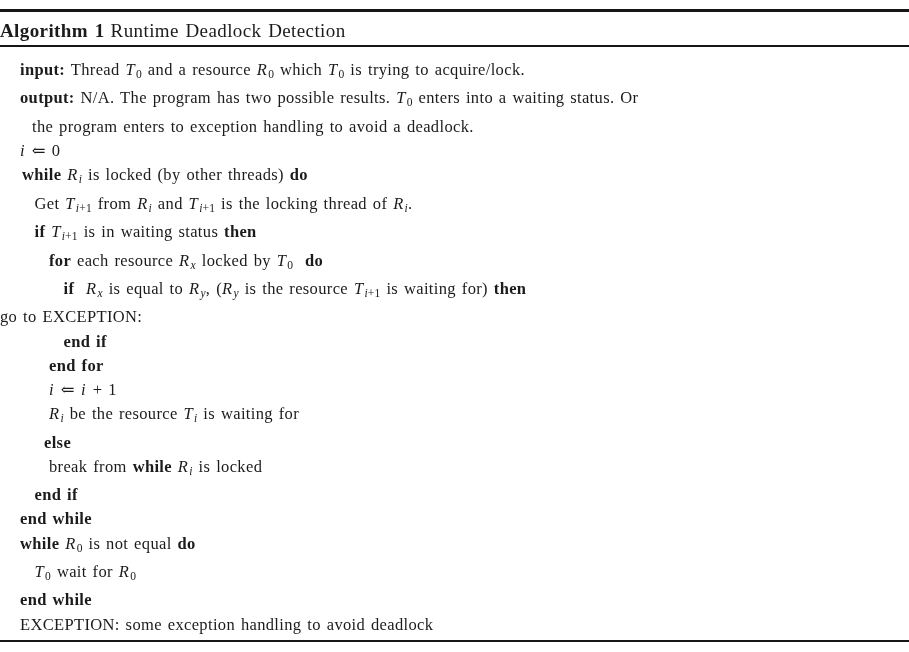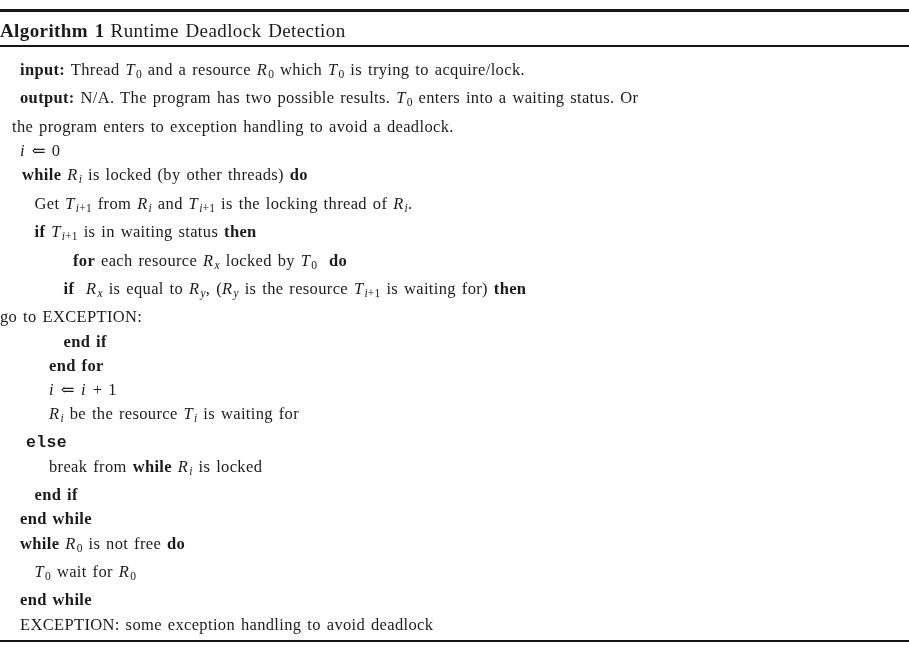--- a/index.html
+++ b/index.html
@@ -55,35 +55,35 @@
 
 <div class="page">
   <div class="rule rule-top"></div>
   <div class="title-row">
     <span class="title-label">Algorithm 1</span><span class="title-text">Runtime Deadlock Detection</span>
   </div>
   <div class="rule rule-mid"></div>
   <div class="algo-body">
       <div class="line" style="padding-left: 20px;"><span class="seg-b">input:</span><span class="seg-r"> Thread </span><span class="seg-v">T</span><span class="seg-s">0</span><span class="seg-r"> and a resource </span><span class="seg-v">R</span><span class="seg-s">0</span><span class="seg-r"> which </span><span class="seg-v">T</span><span class="seg-s">0</span><span class="seg-r"> is trying to acquire/lock.</span></div>
       <div class="line" style="padding-left: 20px;"><span class="seg-b">output:</span><span class="seg-r"> N/A. The program has two possible results. </span><span class="seg-v">T</span><span class="seg-s">0</span><span class="seg-r"> enters into a waiting status. Or</span></div>
-      <div class="line" style="padding-left: 12px;"><span class="seg-r">the program enters to exception handling to avoid a deadlock.</span></div>
+      <div class="line" style="padding-left: 32px;"><span class="seg-r">the program enters to exception handling to avoid a deadlock.</span></div>
       <div class="line" style="padding-left: 20px;"><span class="seg-v">i</span><span class="seg-r"> ⇐ 0</span></div>
       <div class="line" style="padding-left: 22px;"><span class="seg-b">while</span><span class="seg-r"> </span><span class="seg-v">R</span><span class="seg-si">i</span><span class="seg-r"> is locked (by other threads) </span><span class="seg-b">do</span></div>
       <div class="line" style="padding-left: 34.5px;"><span class="seg-r">Get </span><span class="seg-v">T</span><span class="seg-si">i</span><span class="seg-s">+1</span><span class="seg-r"> from </span><span class="seg-v">R</span><span class="seg-si">i</span><span class="seg-r"> and </span><span class="seg-v">T</span><span class="seg-si">i</span><span class="seg-s">+1</span><span class="seg-r"> is the locking thread of </span><span class="seg-v">R</span><span class="seg-si">i</span><span class="seg-r">.</span></div>
       <div class="line" style="padding-left: 34.5px;"><span class="seg-b">if</span><span class="seg-r"> </span><span class="seg-v">T</span><span class="seg-si">i</span><span class="seg-s">+1</span><span class="seg-r"> is in waiting status </span><span class="seg-b">then</span></div>
-      <div class="line" style="padding-left: 73px;"><span class="seg-b">for</span><span class="seg-r"> each resource </span><span class="seg-v">R</span><span class="seg-si">x</span><span class="seg-r"> locked by </span><span class="seg-v">T</span><span class="seg-s">0</span><span class="seg-r">  </span><span class="seg-b">do</span></div>
+      <div class="line" style="padding-left: 49px;"><span class="seg-b">for</span><span class="seg-r"> each resource </span><span class="seg-v">R</span><span class="seg-si">x</span><span class="seg-r"> locked by </span><span class="seg-v">T</span><span class="seg-s">0</span><span class="seg-r">  </span><span class="seg-b">do</span></div>
       <div class="line" style="padding-left: 63.5px;"><span class="seg-b">if</span><span class="seg-r">  </span><span class="seg-v">R</span><span class="seg-si">x</span><span class="seg-r"> is equal to </span><span class="seg-v">R</span><span class="seg-si">y</span><span class="seg-r">, (</span><span class="seg-v">R</span><span class="seg-si">y</span><span class="seg-r"> is the resource </span><span class="seg-v">T</span><span class="seg-si">i</span><span class="seg-s">+1</span><span class="seg-r"> is waiting for) </span><span class="seg-b">then</span></div>
       <div class="line" style=""><span class="seg-r">go to EXCEPTION:</span></div>
       <div class="line" style="padding-left: 63.5px;"><span class="seg-b">end if</span></div>
       <div class="line" style="padding-left: 49px;"><span class="seg-b">end for</span></div>
       <div class="line" style="padding-left: 49px;"><span class="seg-v">i</span><span class="seg-r"> ⇐ </span><span class="seg-v">i</span><span class="seg-r"> + 1</span></div>
       <div class="line" style="padding-left: 49px;"><span class="seg-v">R</span><span class="seg-si">i</span><span class="seg-r"> be the resource </span><span class="seg-v">T</span><span class="seg-si">i</span><span class="seg-r"> is waiting for</span></div>
-      <div class="line" style="padding-left: 26px; font-family: Liberation Mono, monospace;"><span class="seg-b">else</span></div>
+      <div class="line" style="padding-left: 44px;"><span class="seg-b">else</span></div>
       <div class="line" style="padding-left: 49px;"><span class="seg-r">break from </span><span class="seg-b">while</span><span class="seg-r"> </span><span class="seg-v">R</span><span class="seg-si">i</span><span class="seg-r"> is locked</span></div>
       <div class="line" style="padding-left: 34.5px;"><span class="seg-b">end if</span></div>
       <div class="line" style="padding-left: 20px;"><span class="seg-b">end while</span></div>
-      <div class="line" style="padding-left: 20px;"><span class="seg-b">while</span><span class="seg-r"> </span><span class="seg-v">R</span><span class="seg-s">0</span><span class="seg-r"> is not free </span><span class="seg-b">do</span></div>
+      <div class="line" style="padding-left: 20px;"><span class="seg-b">while</span><span class="seg-r"> </span><span class="seg-v">R</span><span class="seg-s">0</span><span class="seg-r"> is not equal </span><span class="seg-b">do</span></div>
       <div class="line" style="padding-left: 34.5px;"><span class="seg-v">T</span><span class="seg-s">0</span><span class="seg-r"> wait for </span><span class="seg-v">R</span><span class="seg-s">0</span></div>
       <div class="line" style="padding-left: 20px;"><span class="seg-b">end while</span></div>
       <div class="line" style="padding-left: 20px;"><span class="seg-r">EXCEPTION: some exception handling to avoid deadlock</span></div>
     </div>
   <div class="rule rule-bottom"></div>
 </div>
 
 </body></html>

